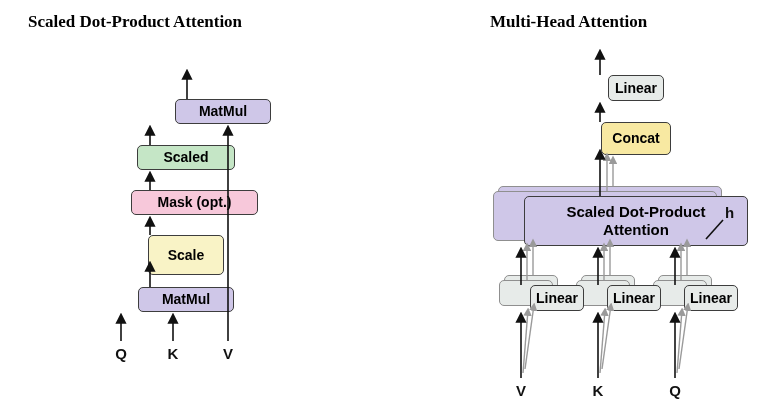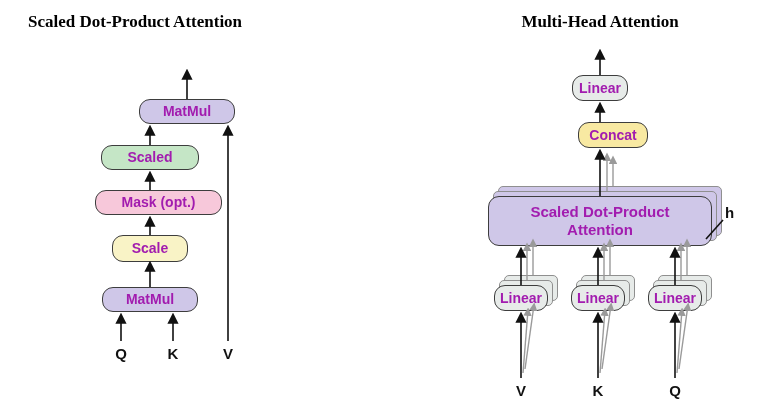--- a/index.html
+++ b/index.html
@@ -12,33 +12,34 @@
     font-family: "Liberation Sans", sans-serif;
     font-weight: bold;
   }
   .title {
     position: absolute;
     font-family: "Liberation Serif", serif;
     font-size: 17px;
     color: #000;
     white-space: nowrap;
   }
-  .title.centered { text-align: center; }
+  .title.centered { text-align: left; }
   .block {
     position: absolute;
     box-sizing: border-box;
     display: flex;
     align-items: center;
     justify-content: center;
     border: 1.4px solid #3d3d3d;
-    border-radius: 11px;
+    border-radius: 5px;
     font-size: 14px;
-    color: #a21caf;
+    color: #000000;
     text-align: center;
     line-height: 1.2;
+    margin-left: 36px;
   }
   .block.big { font-size: 15px; padding: 2px 22px; }
   .ghost {
     position: absolute;
     box-sizing: border-box;
     border: 1.3px solid #8f8f8f;
     border-radius: 5px;
   }
   .io-label {
     position: absolute;
@@ -63,39 +64,39 @@
 <body>
 
 <div class="page">
 
   <div class="title" style="left:28px; top:12px;">Scaled Dot-Product Attention</div>
   <div class="title centered" style="left:490px; top:12px; width:220px;">Multi-Head Attention</div>
 
   <div class="block" style="left: 139px; top: 99px; width: 96px; height: 25px; background-color: rgb(207, 199, 232);">MatMul</div>
   <div class="block" style="left: 101px; top: 145px; width: 98px; height: 25px; background-color: rgb(197, 230, 198);">Scaled</div>
   <div class="block" style="left: 95px; top: 190px; width: 127px; height: 25px; background-color: rgb(247, 200, 218);">Mask (opt.)</div>
-  <div class="block" style="left: 112px; top: 235px; width: 76px; height: 27px; background-color: rgb(249, 243, 198);">Scale</div>
+  <div class="block" style="left: 112px; top: 235px; width: 76px; height: 40px; background-color: rgb(249, 243, 198);">Scale</div>
   <div class="block" style="left: 102px; top: 287px; width: 96px; height: 25px; background-color: rgb(207, 199, 232);">MatMul</div>
 
   <div class="io-label" style="left:106px; top:345px;">Q</div>
   <div class="io-label" style="left:158px; top:345px;">K</div>
   <div class="io-label" style="left:213px; top:345px;">V</div>
 
   <div class="ghost" style="left: 498px; top: 186px; width: 224px; height: 50px; background-color: rgb(207, 199, 232);"></div>
   <div class="ghost" style="left: 493px; top: 191px; width: 224px; height: 50px; background-color: rgb(207, 199, 232);"></div>
 
   <div class="ghost" style="left: 504px; top: 275px; width: 54px; height: 26px; background-color: rgb(231, 235, 233);"></div>
   <div class="ghost" style="left: 499px; top: 280px; width: 54px; height: 26px; background-color: rgb(231, 235, 233);"></div>
   <div class="ghost" style="left: 581px; top: 275px; width: 54px; height: 26px; background-color: rgb(231, 235, 233);"></div>
   <div class="ghost" style="left: 576px; top: 280px; width: 54px; height: 26px; background-color: rgb(231, 235, 233);"></div>
   <div class="ghost" style="left: 658px; top: 275px; width: 54px; height: 26px; background-color: rgb(231, 235, 233);"></div>
   <div class="ghost" style="left: 653px; top: 280px; width: 54px; height: 26px; background-color: rgb(231, 235, 233);"></div>
 
   <div class="block" style="left: 572px; top: 75px; width: 56px; height: 26px; background-color: rgb(231, 235, 233);">Linear</div>
-  <div class="block" style="left: 578px; top: 122px; width: 70px; height: 26px; background-color: rgb(248, 233, 162);">Concat</div>
+  <div class="block" style="left: 565px; top: 122px; width: 70px; height: 33px; background-color: rgb(248, 233, 162);">Concat</div>
   <div class="block big" style="left: 488px; top: 196px; width: 224px; height: 50px; background-color: rgb(207, 199, 232);">Scaled Dot-Product Attention</div>
 
   <div class="block" style="left: 494px; top: 285px; width: 54px; height: 26px; background-color: rgb(231, 235, 233);">Linear</div>
   <div class="block" style="left: 571px; top: 285px; width: 54px; height: 26px; background-color: rgb(231, 235, 233);">Linear</div>
   <div class="block" style="left: 648px; top: 285px; width: 54px; height: 26px; background-color: rgb(231, 235, 233);">Linear</div>
 
   <div class="h-label" style="left:725px; top:204px;">h</div>
 
   <div class="io-label" style="left:506px; top:382px;">V</div>
   <div class="io-label" style="left:583px; top:382px;">K</div>

